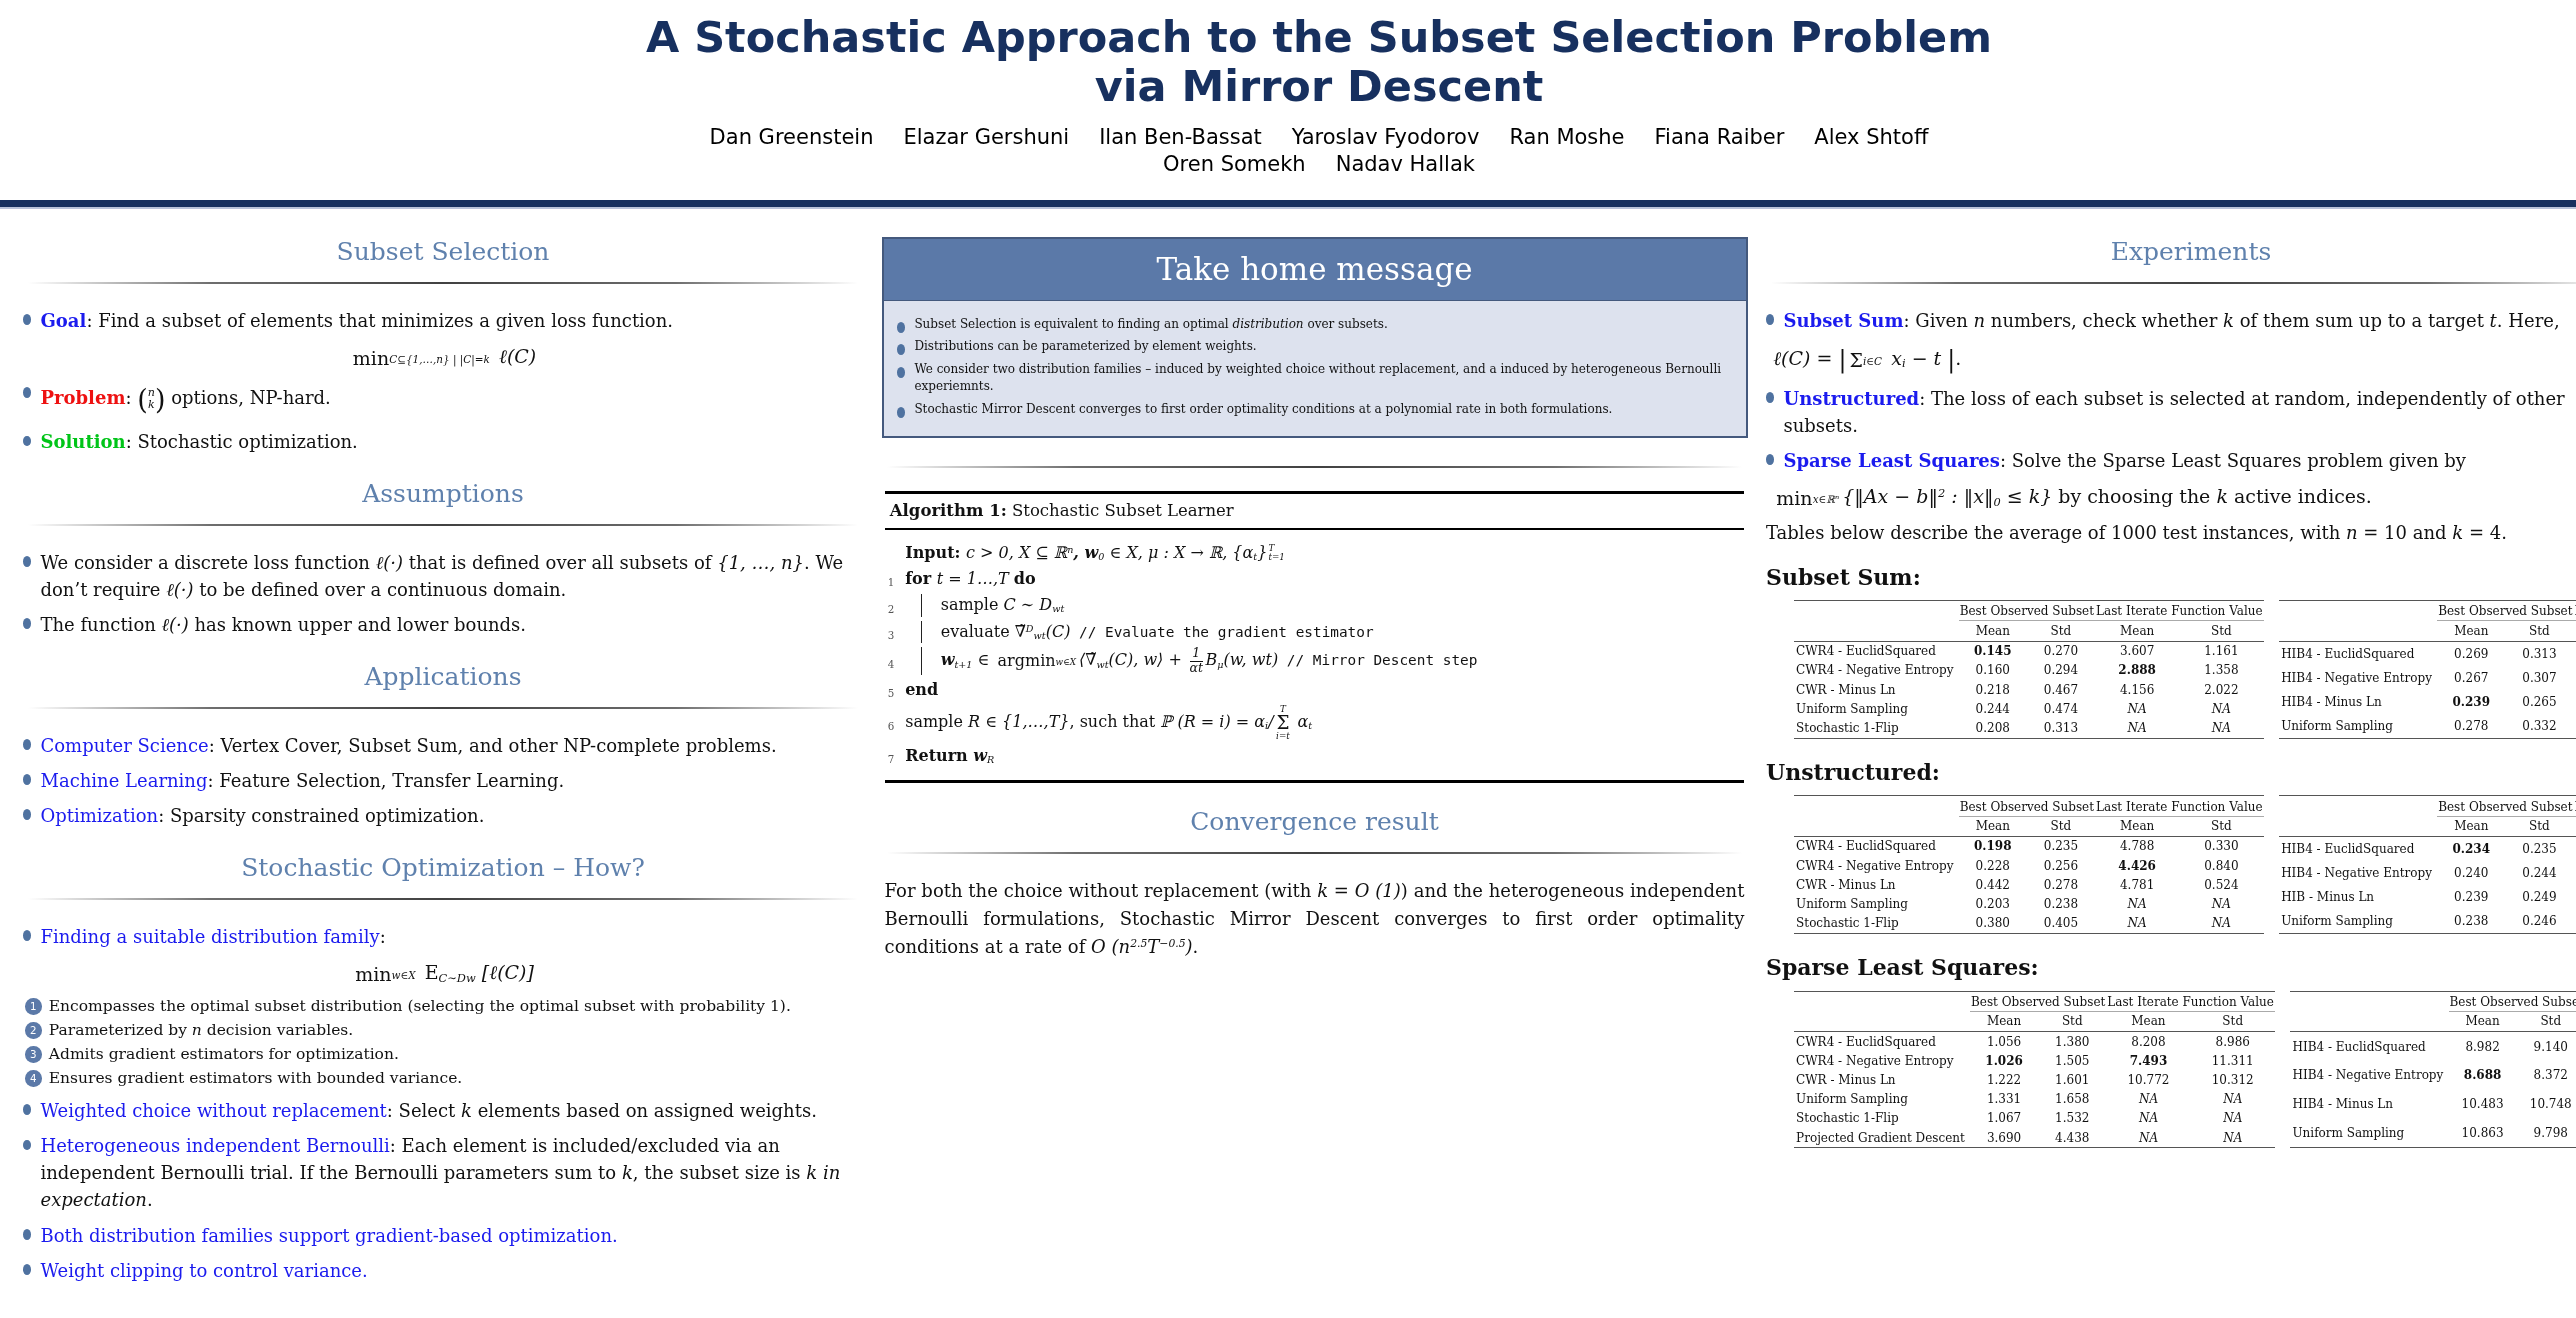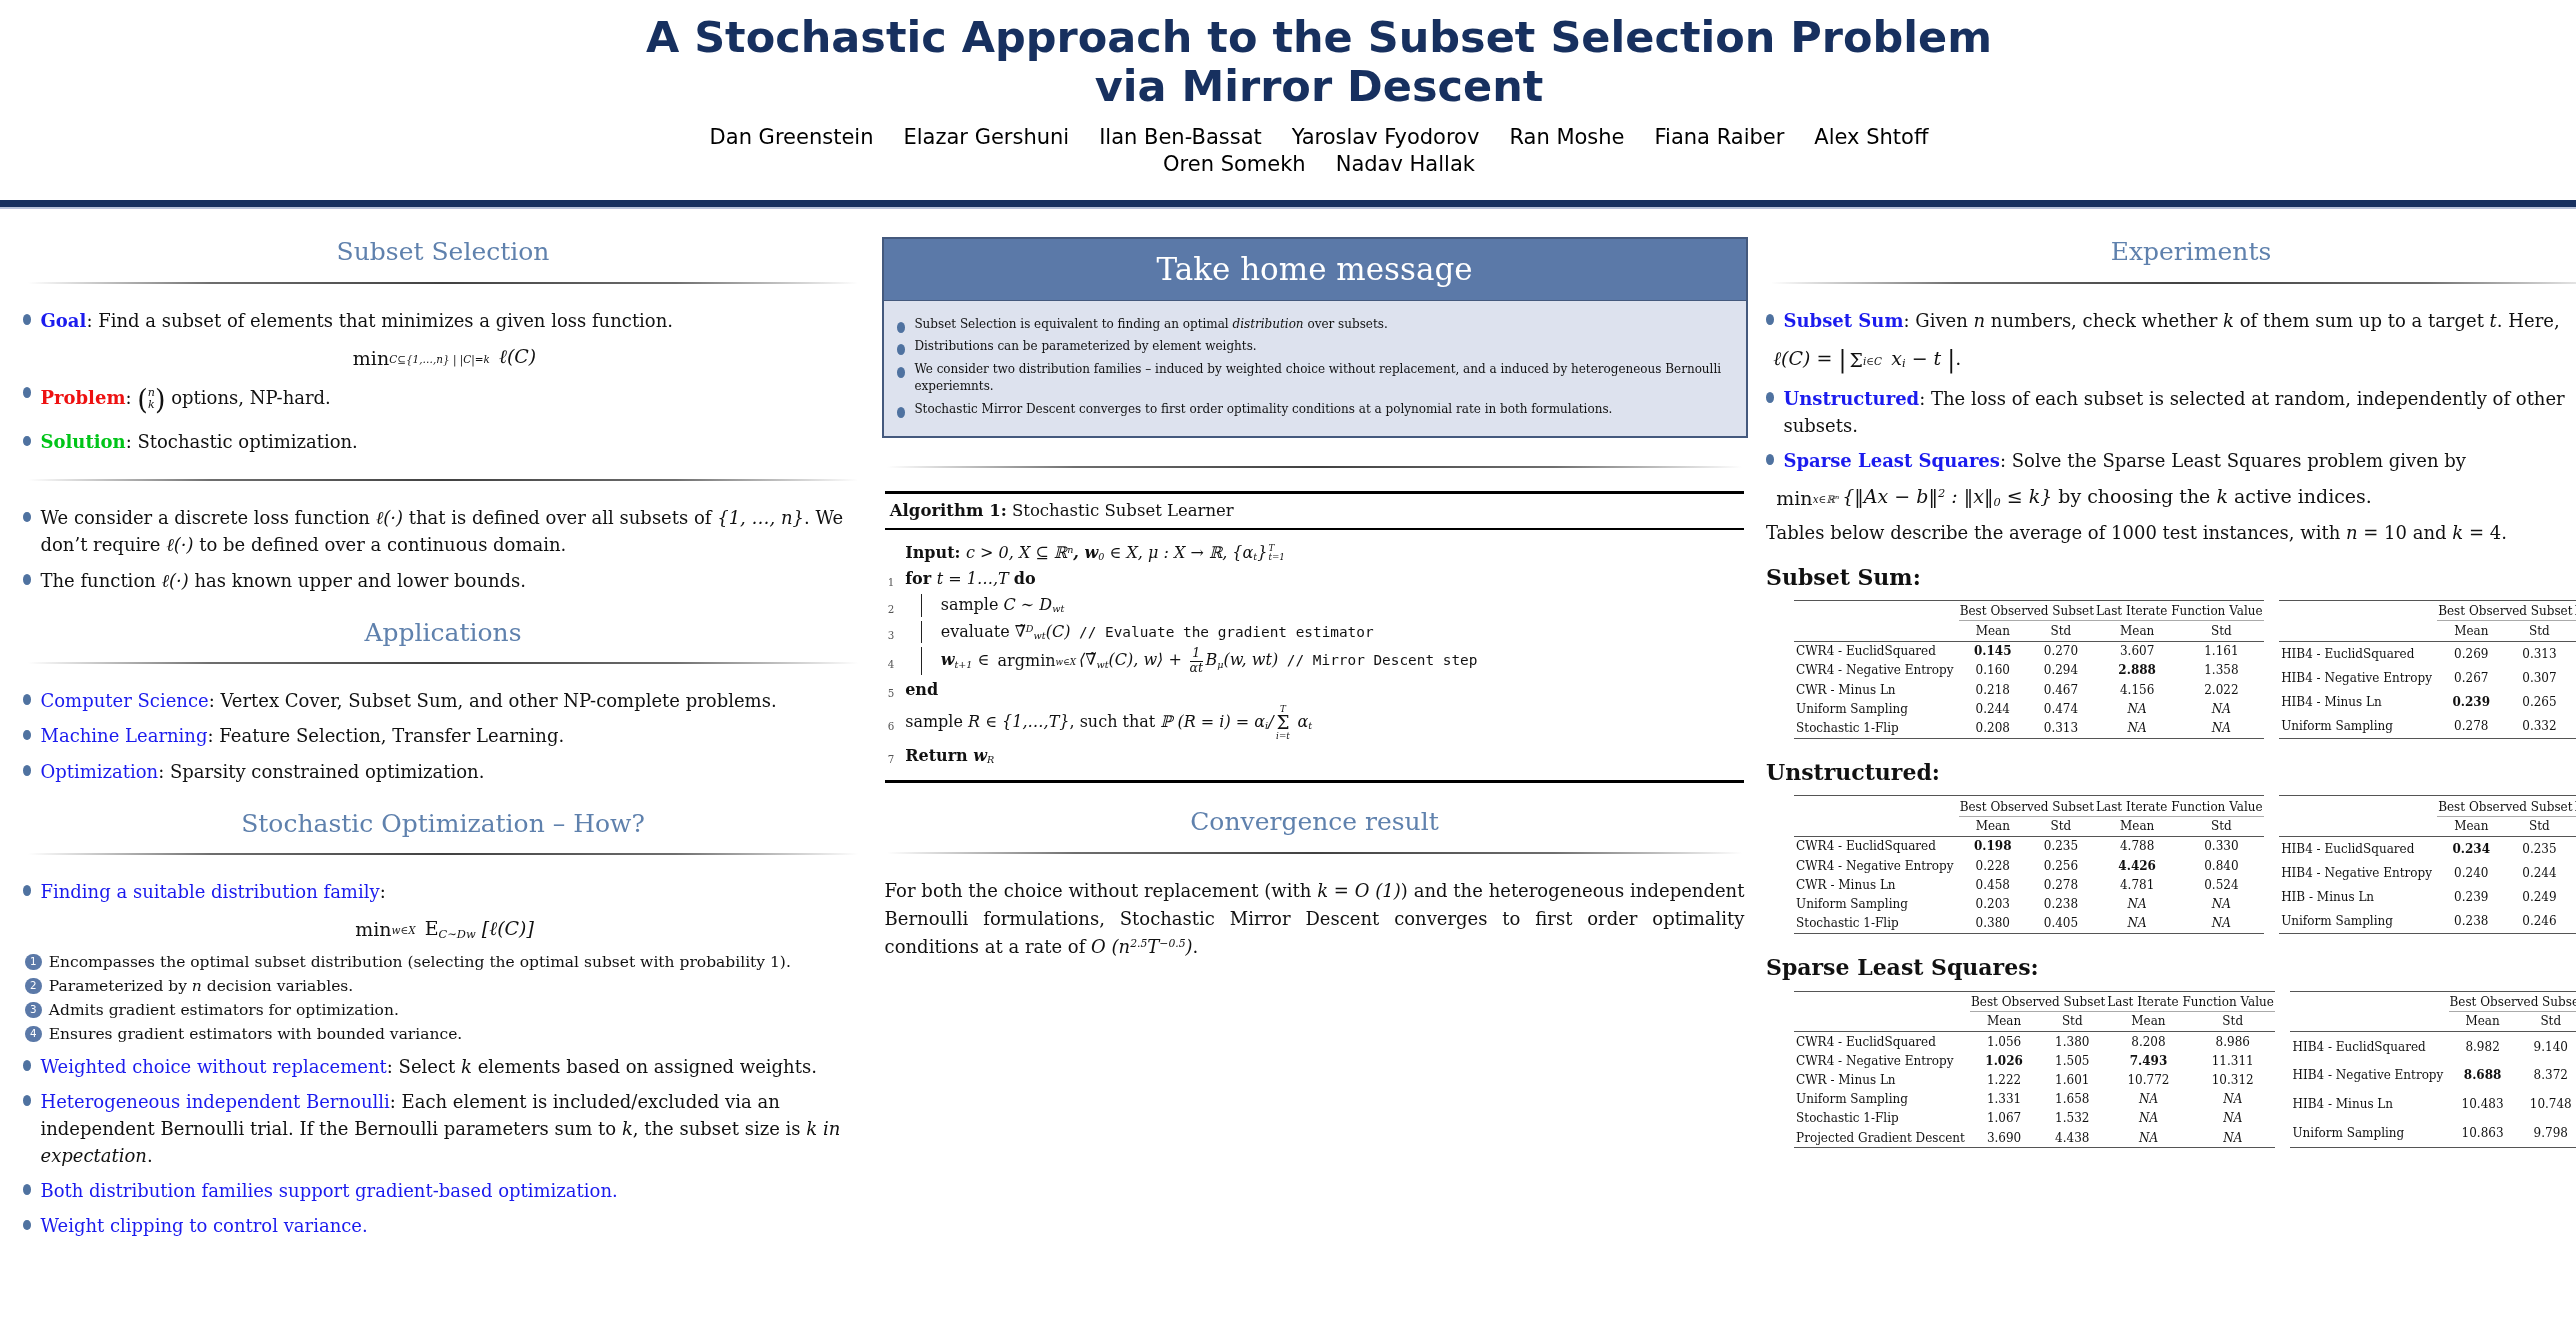--- a/index.html
+++ b/index.html
@@ -166,20 +166,21 @@
                 </span><span class="bigp">)</span><span> options, NP-hard.</span></div>
             </div>
             <div class="bl">
               <span class="dot"></span>
               <div class="bl-text"><span class="kg">Solution</span><span>: Stochastic optimization.</span></div>
             </div>
           </div>
       </div>
 
       <div class="sec">
+        <div class="sec-head">Assumptions</div>
         <div class="sec-rule"></div>
         <div>
             <div class="bl">
               <span class="dot"></span>
               <div class="bl-text"><span>We consider a discrete loss function </span><span class="i">ℓ(·)</span><span> that is defined over all subsets of </span><span class="i">{1, …, n}</span><span>. We don’t require </span><span class="i">ℓ(·)</span><span> to be defined over a continuous domain.</span></div>
             </div>
             <div class="bl">
               <span class="dot"></span>
               <div class="bl-text"><span>The function </span><span class="i">ℓ(·)</span><span> has known upper and lower bounds.</span></div>
             </div>
@@ -502,21 +503,21 @@
                   </tr>
                   <tr>
                     <td class="mth">CWR4 - Negative Entropy</td>
                     <td class="num">0.228</td>
                     <td class="num">0.256</td>
                     <td class="num bcell">4.426</td>
                     <td class="num">0.840</td>
                   </tr>
                   <tr>
                     <td class="mth">CWR - Minus Ln</td>
-                    <td class="num">0.458</td>
+                    <td class="num">0.442</td>
                     <td class="num">0.278</td>
                     <td class="num">4.781</td>
                     <td class="num">0.524</td>
                   </tr>
                   <tr>
                     <td class="mth">Uniform Sampling</td>
                     <td class="num">0.203</td>
                     <td class="num">0.238</td>
                     <td class="num na">NA</td>
                     <td class="num na">NA</td>

